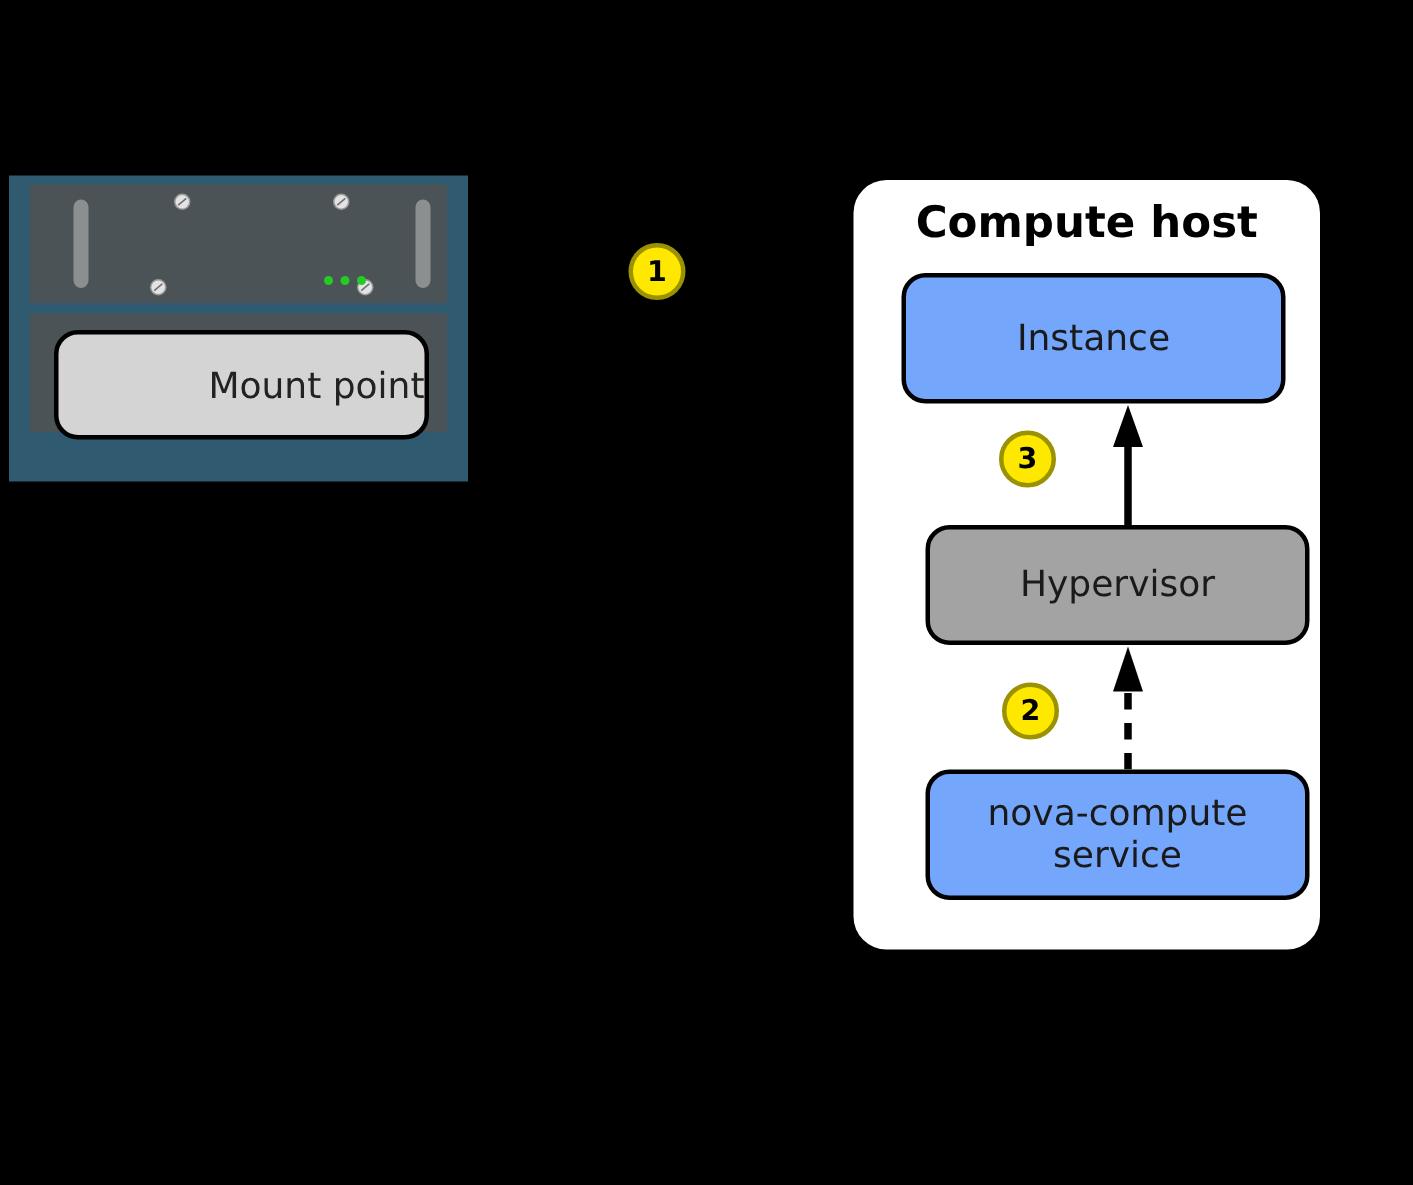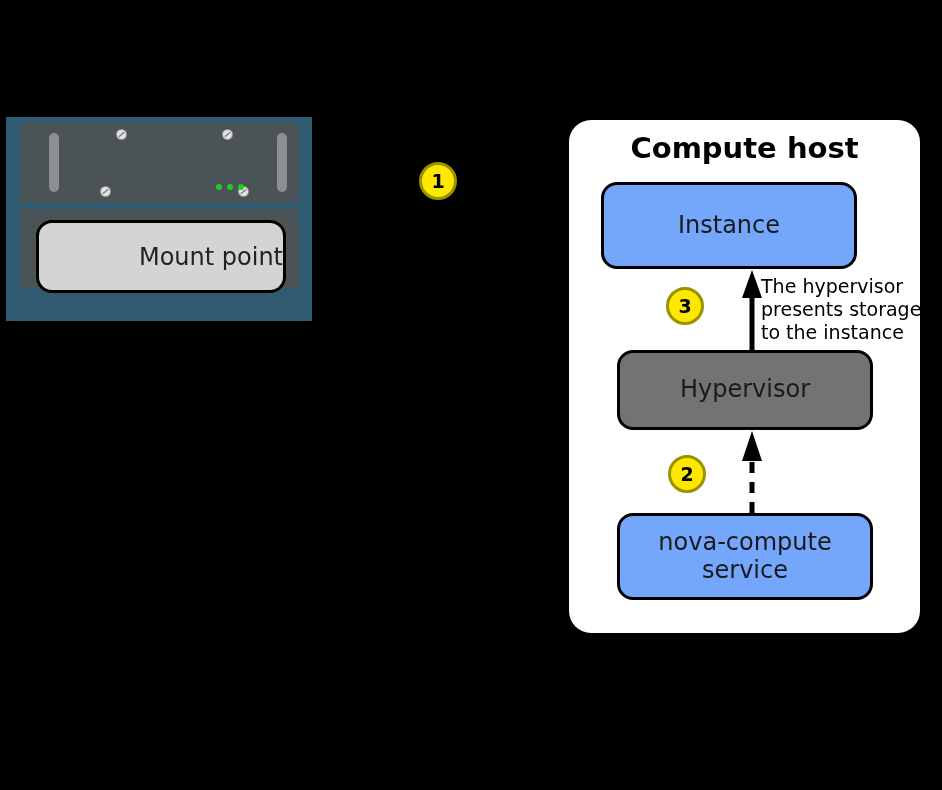--- a/index.html
+++ b/index.html
@@ -125,21 +125,20 @@
 
   
   #compute-host-panel {
     position: absolute;
     left: 569px;
     top: 120px;
     width: 311px;
     height: 513px;
     background: #ffffff;
     border-radius: 22px;
-    padding-left: 40px;
   }
   #compute-host-title {
     position: absolute;
     top: 11px;
     left: 0;
     width: 100%;
     text-align: center;
     font-size: 29px;
     font-weight: bold;
     color: #000000;
@@ -163,21 +162,21 @@
     top: 62px;
     width: 256px;
     height: 87px;
     background: #74a6fc;
   }
   #hypervisor-box {
     left: 48px;
     top: 230px;
     width: 256px;
     height: 80px;
-    background: #737373;
+    background: #a3a3a3;
   }
   #nova-compute-box {
     left: 48px;
     top: 393px;
     width: 256px;
     height: 87px;
     background: #74a6fc;
     justify-content: center;
   }
 
@@ -239,25 +238,20 @@
     <span>Instance</span>
   </div>
 
   <div class="arrow" id="arrow-hypervisor-to-instance">
     <svg width="22" height="81" viewBox="0 0 22 81">
       <line x1="11" y1="81" x2="11" y2="26" stroke="#000000" stroke-width="5"></line>
       <polygon points="11,1 1,29 21,29" fill="#000000"></polygon>
     </svg>
   </div>
 
-  <div id="hypervisor-note">
-    <div>The hypervisor</div>
-    <div>presents storage</div>
-    <div>to the instance</div>
-  </div>
 
   <div class="node-box" id="hypervisor-box">
     <span>Hypervisor</span>
   </div>
 
   <div class="arrow" id="arrow-nova-to-hypervisor">
     <svg width="22" height="83" viewBox="0 0 22 83">
       <line x1="11" y1="83" x2="11" y2="28" stroke="#000000" stroke-width="5" stroke-dasharray="11,9"></line>
       <polygon points="11,1 1,31 21,31" fill="#000000"></polygon>
     </svg>

